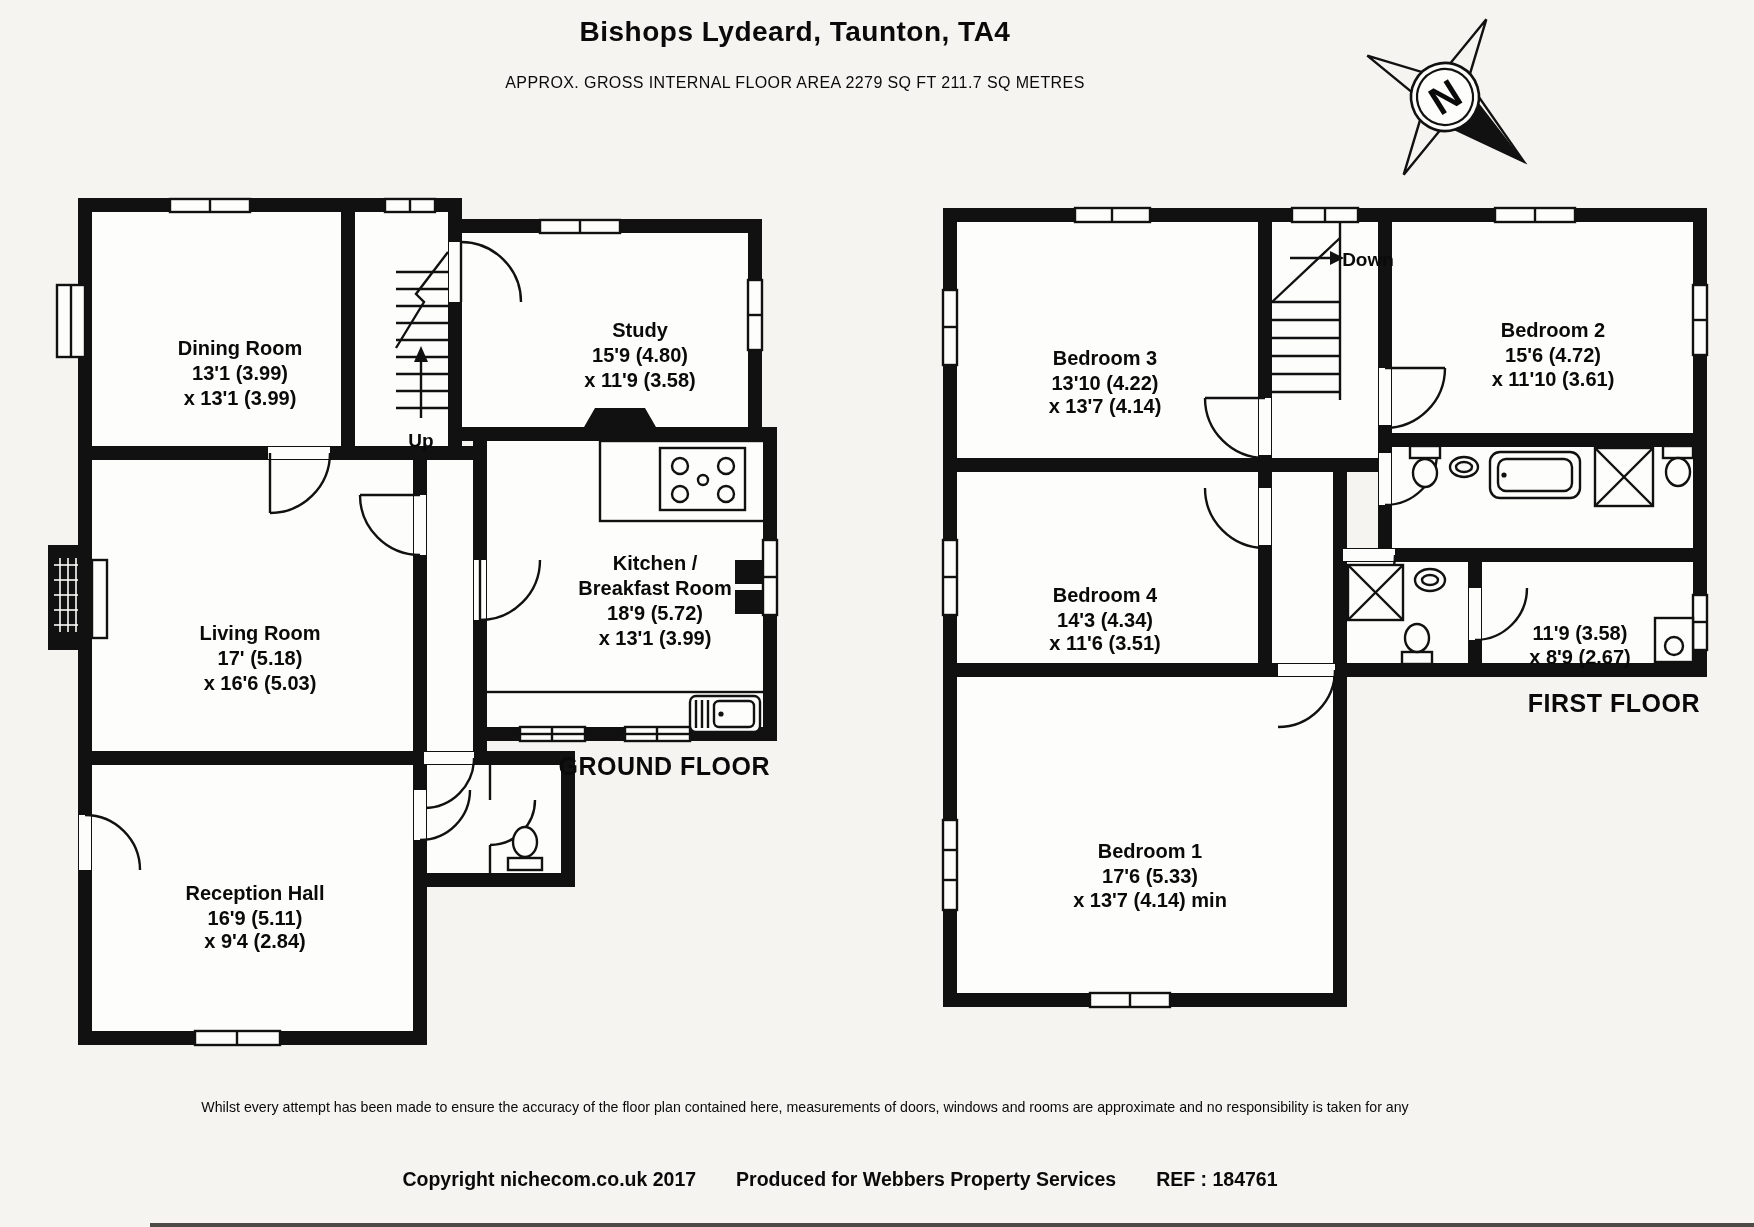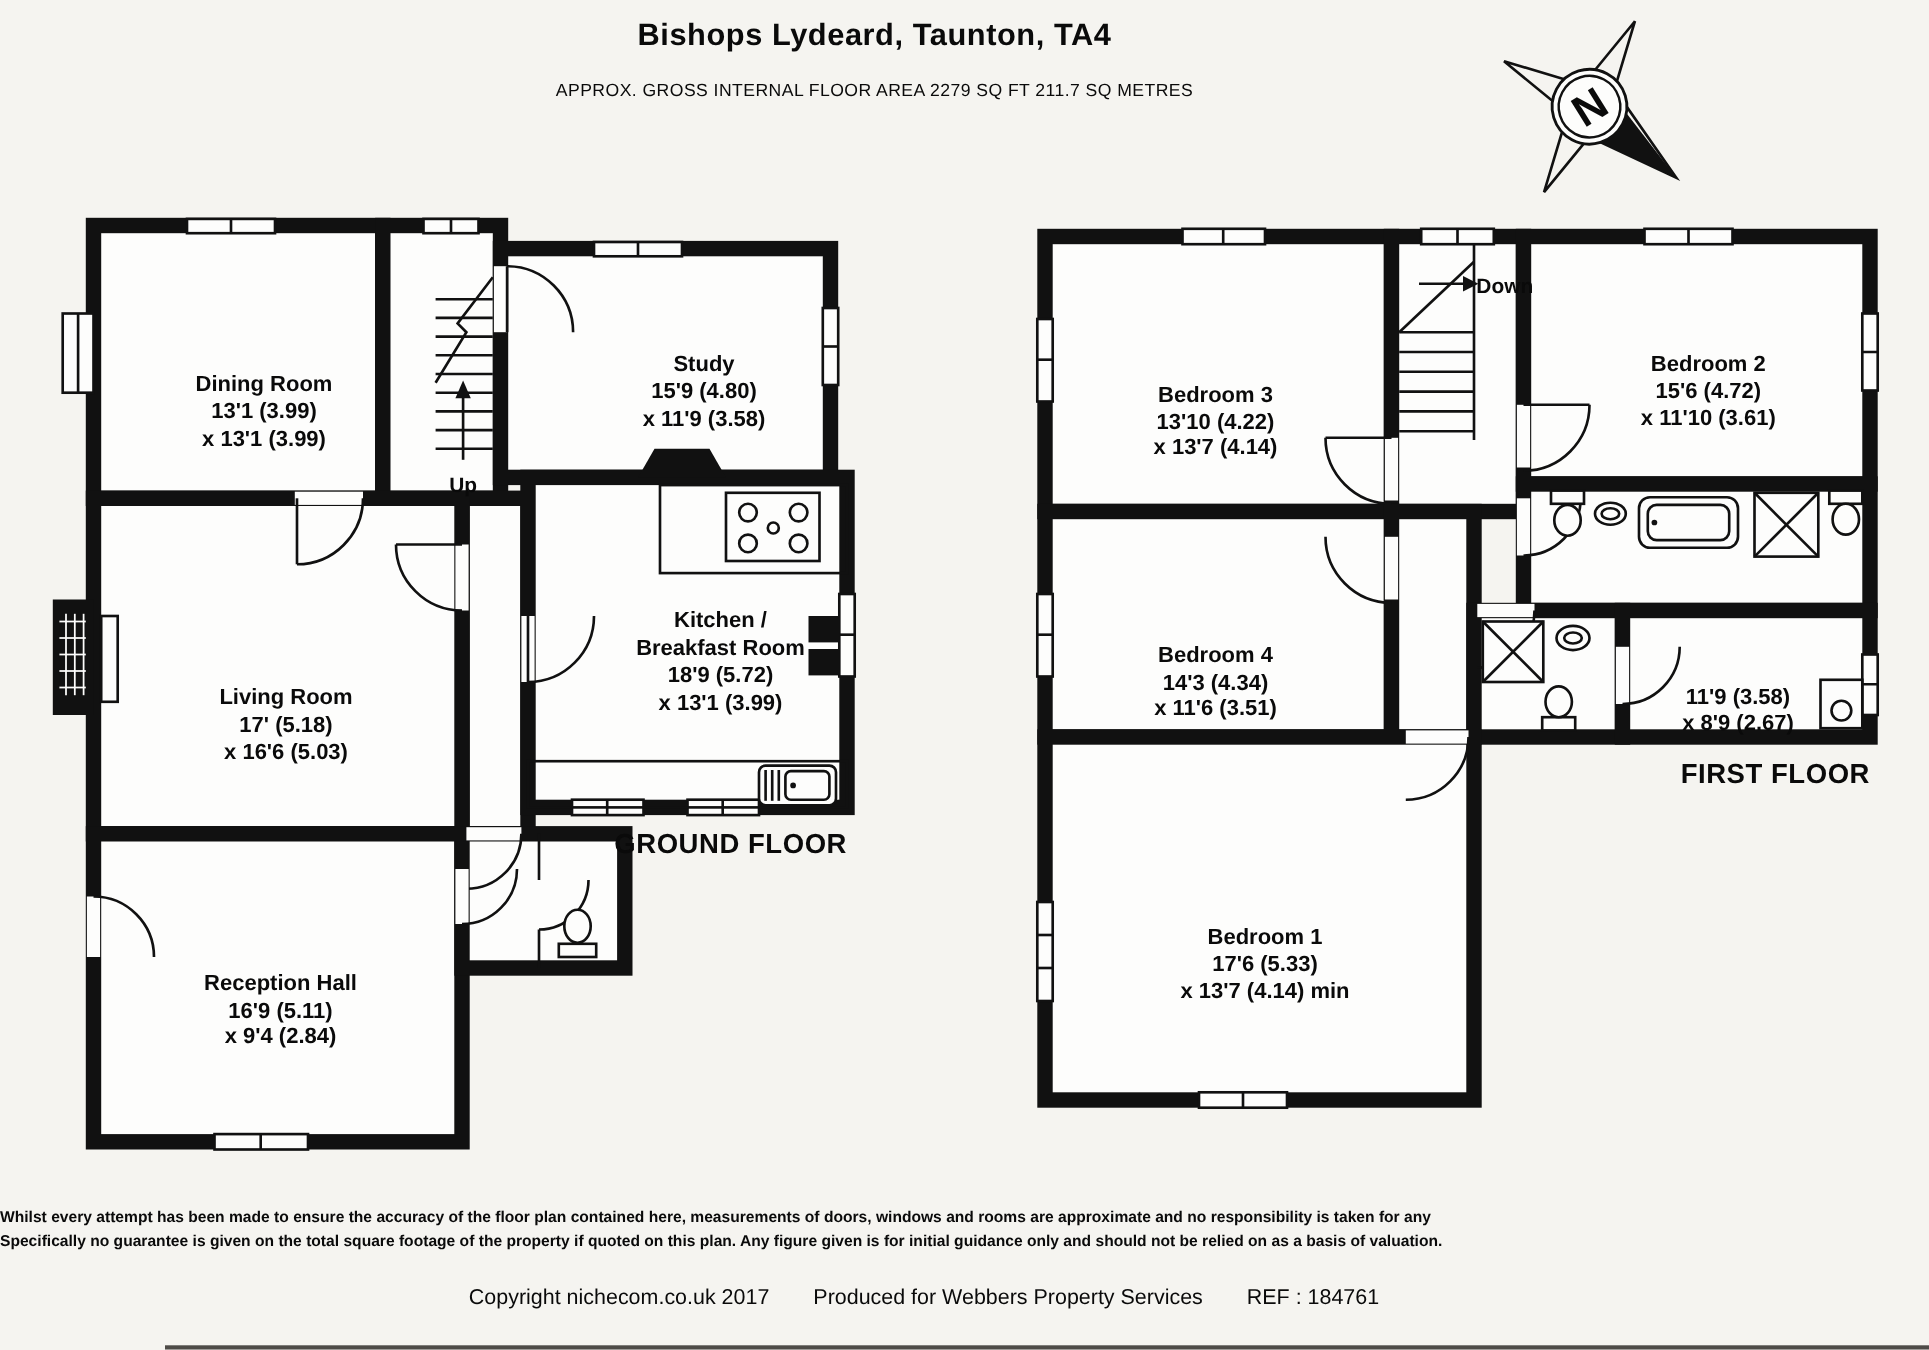--- a/index.html
+++ b/index.html
@@ -6,24 +6,24 @@
   body{
     width:1754px;height:1227px;position:relative;overflow:hidden;
     background:#f5f4f0;
     font-family:"Liberation Sans", sans-serif;
     color:#0a0a0a;
   }
   .hdr{position:absolute;left:0;width:1590px;text-align:center;}
   .title{top:16px;font-size:28px;font-weight:bold;letter-spacing:.5px;}
   .subtitle{top:74px;font-size:16px;font-weight:normal;letter-spacing:.4px;}
   .plan-svg{position:absolute;left:0;top:0;}
-  .footer{position:absolute;left:0;width:1610px;top:1096px;text-align:left;
-    font-size:14.2px;font-weight:bold;line-height:22px;}
+  .footer{position:absolute;left:0;width:1610px;top:1096px;text-align:center;
+    font-size:14.2px;font-weight:normal;line-height:22px;}
   .copyline{position:absolute;left:0;width:1680px;top:1168px;text-align:center;
-    font-size:19.5px;font-weight:normal;}
+    font-size:19.5px;font-weight:bold;}
   .copyline span{display:inline-block;margin:0 20px;}
   .scan-edge{position:absolute;left:150px;right:0;bottom:0;height:4px;background:#4e4b47;}
   svg text{font-family:"Liberation Sans", sans-serif;font-weight:bold;fill:#0a0a0a;}
   .room{fill:#fdfdfc;stroke:#111;stroke-width:14;}
   .thin{fill:none;stroke:#111;stroke-width:2.4;}
   .thinf{fill:#fdfdfc;stroke:#111;stroke-width:2.4;}
   .gap{fill:#fdfdfc;stroke:none;}
   .blk{fill:#111;stroke:none;}
   .rlabel{font-size:20px;text-anchor:middle;}
   .flabel{font-size:25px;letter-spacing:.5px;}
@@ -383,20 +383,19 @@
     <text class="rlabel" x="1150" y="858">Bedroom 1</text>
     <text class="rlabel" x="1150" y="883">17'6 (5.33)</text>
     <text class="rlabel" x="1150" y="907">x 13'7 (4.14) min</text>
 
     <text class="flabel" x="1700" y="712" text-anchor="end">FIRST FLOOR</text>
   </g>
 </svg>
 
 <div class="footer">
   <div>Whilst every attempt has been made to ensure the accuracy of the floor plan contained here, measurements of doors, windows and rooms are approximate and no responsibility is taken for any</div>
-  <div>Specifically no guarantee is given on the total square footage of the property if quoted on this plan. Any figure given is for initial guidance only and should not be relied on as a basis of valuation.</div>
 </div>
 
 <div class="copyline">
   <span>Copyright nichecom.co.uk 2017</span><span>Produced for Webbers Property Services</span><span>REF : 184761</span>
 </div>
 
 <div class="scan-edge"></div>
 
 </body></html>

